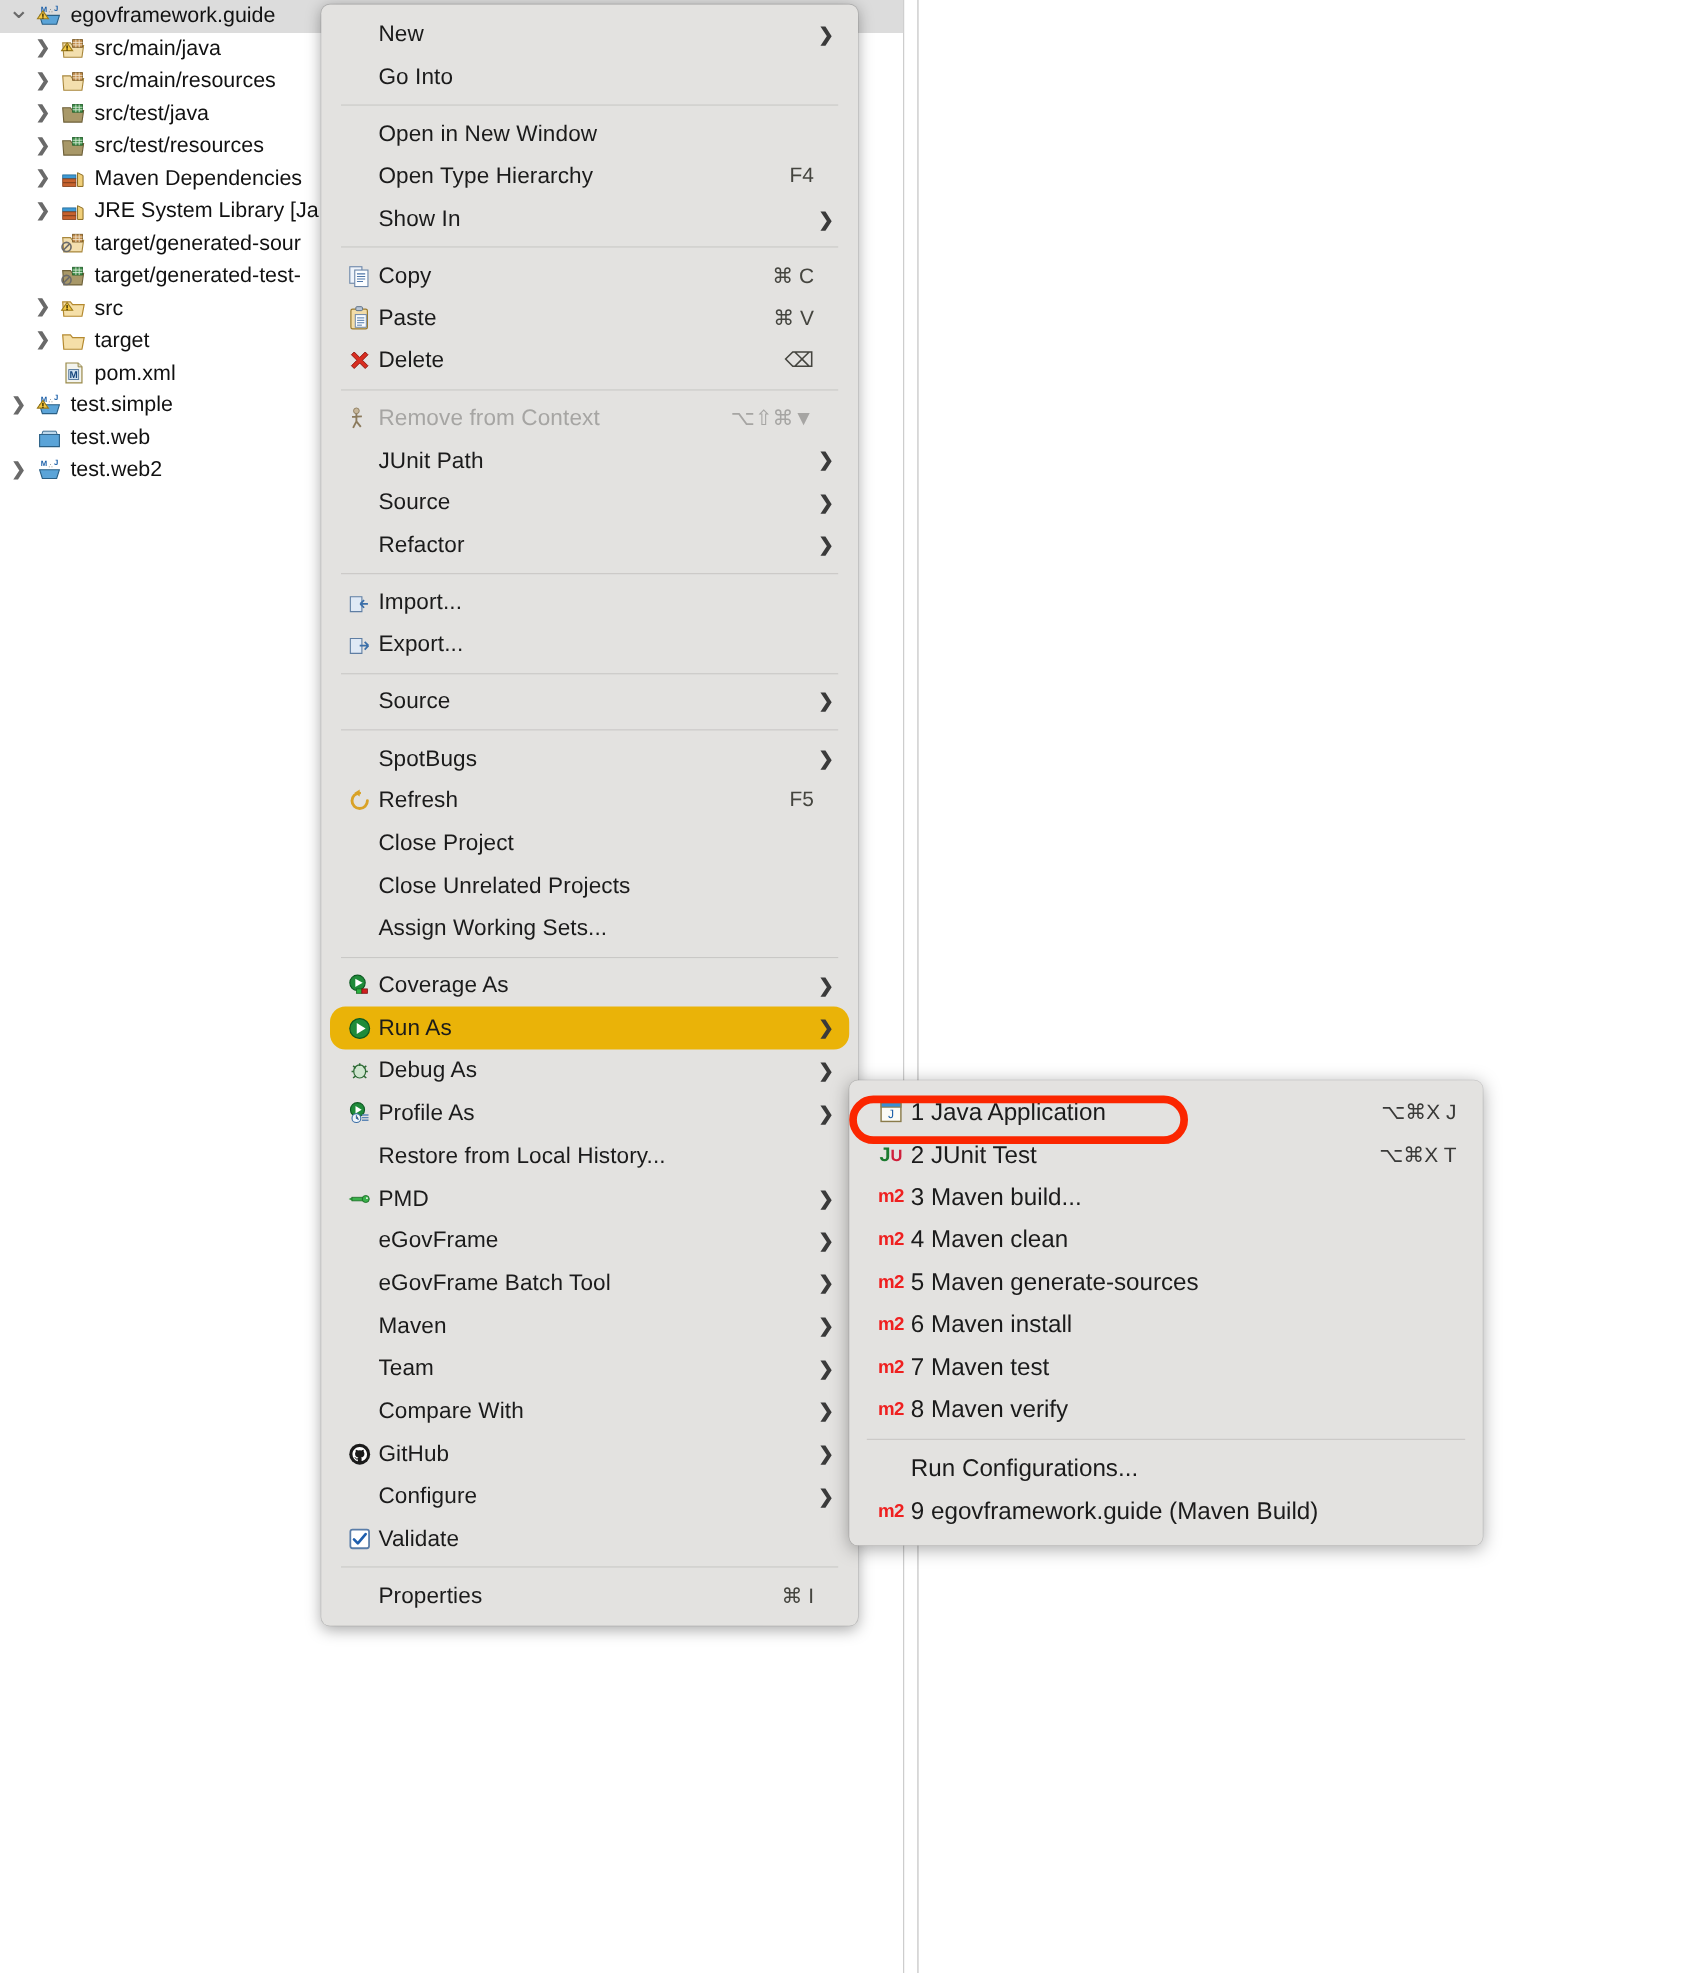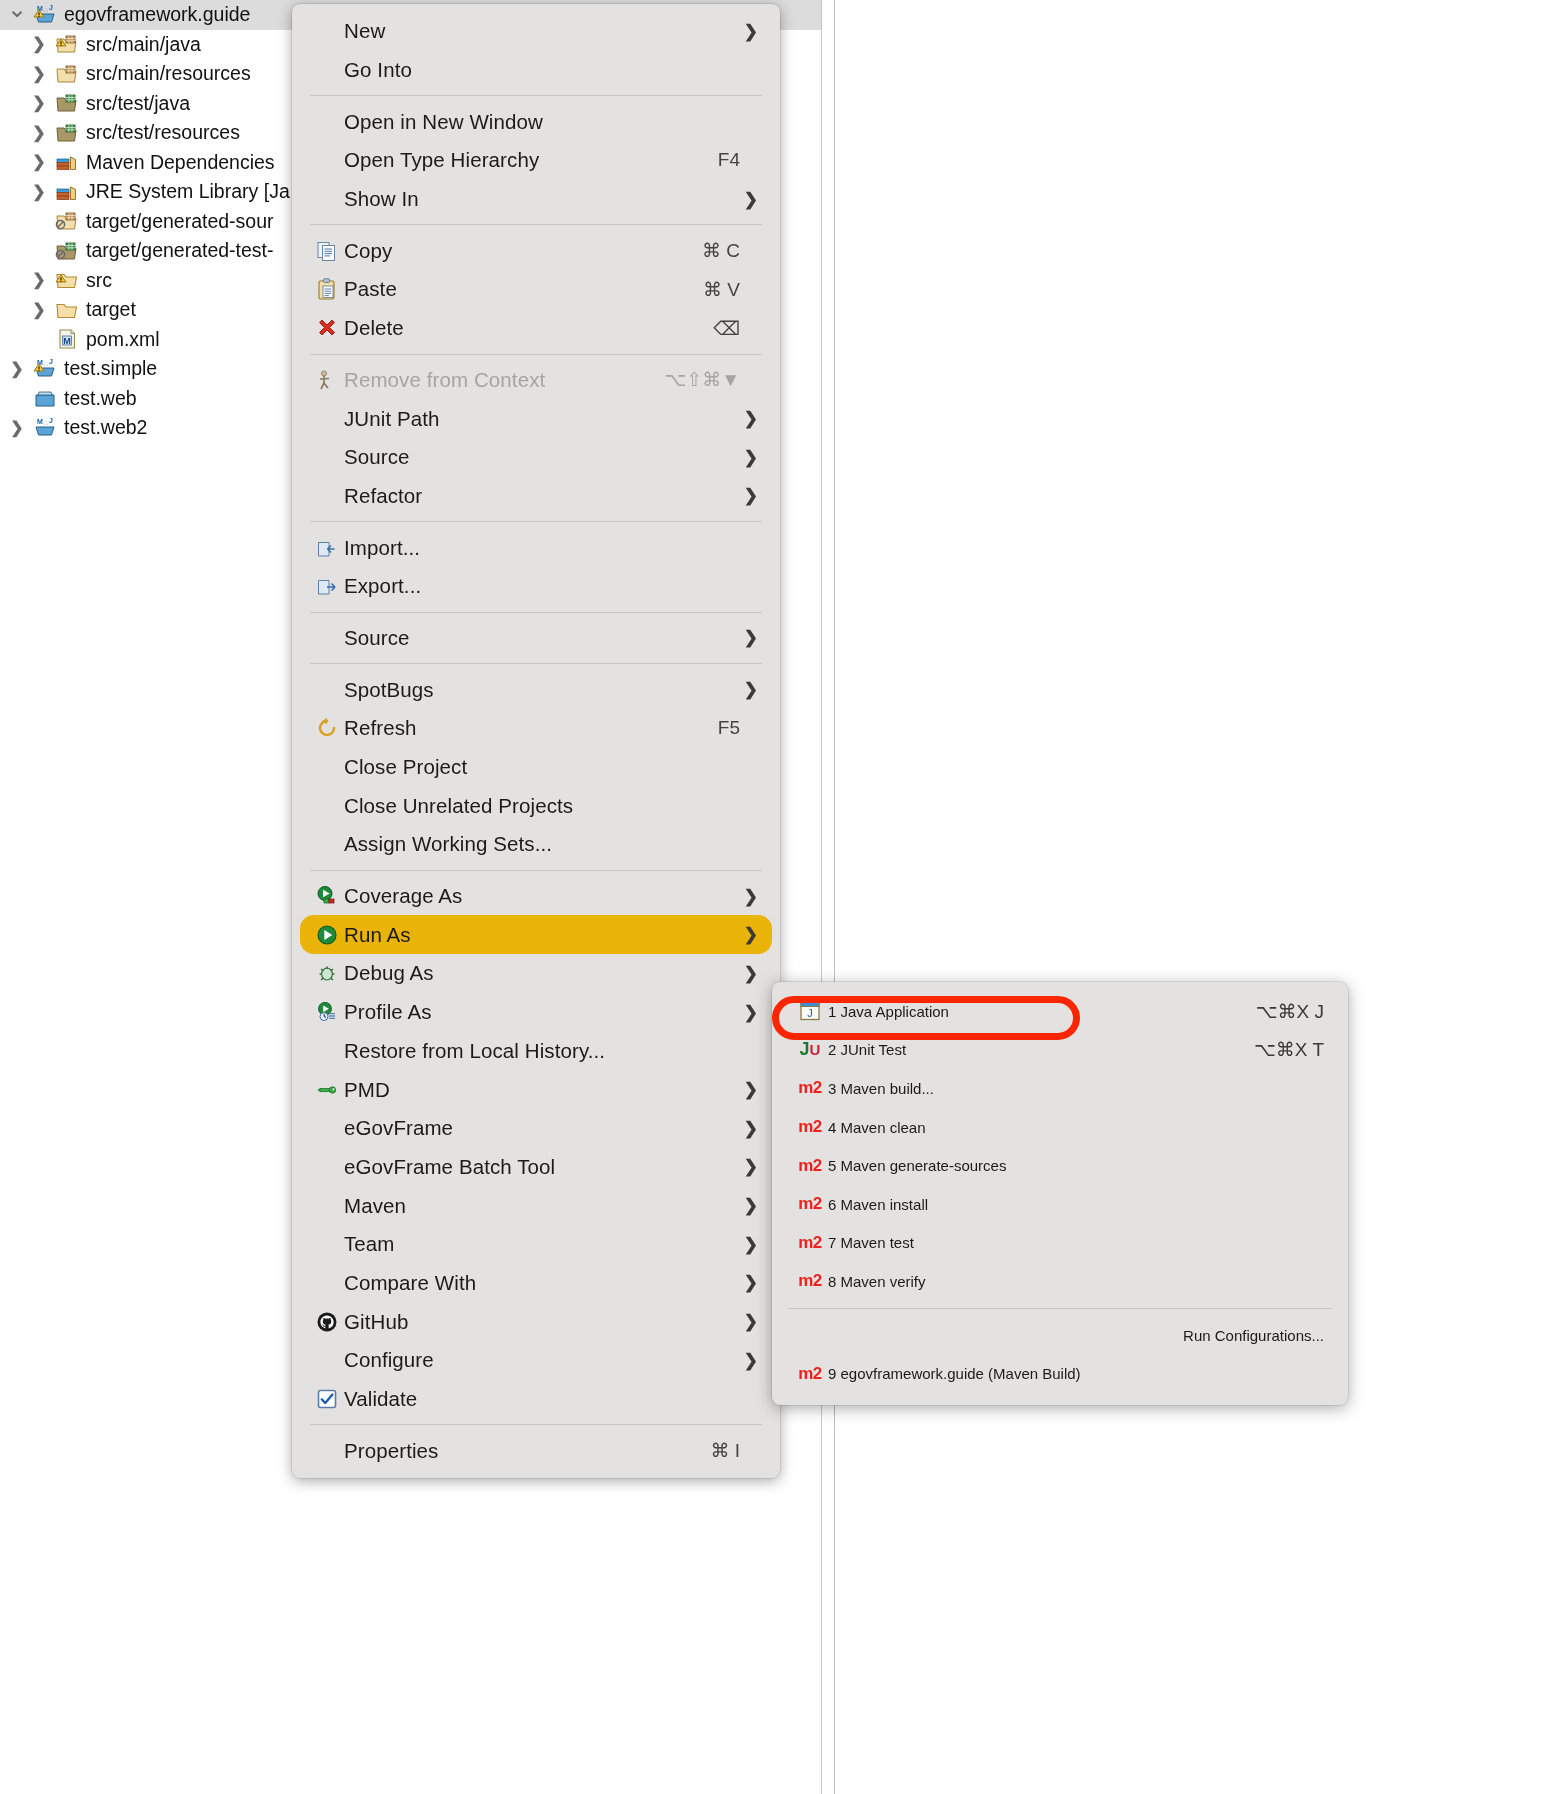--- a/index.html
+++ b/index.html
@@ -94,24 +94,24 @@
   }
   .srow {
     position: relative;
     display: flex; align-items: center;
     height: 38.6px;
     padding: 0 16px 0 12px;
     margin: 0 8px;
     white-space: nowrap;
   }
   .sicon { width: 36px; flex: 0 0 36px; display:flex; align-items:center; justify-content:center; }
-  .slabel { flex:1 1 auto; font-size: 15px; }
+  .slabel { flex:1 1 auto; font-size: 22px; }
   .sshort { font-size: 19px; color: #3a3a38; }
   .ssep { height:1px; background:#c9c8c6; margin: 7px 16px; }
-  .srow.noicon .slabel { padding-left: 0px; text-align: right; }
+  .srow.noicon .slabel { padding-left: 0px; }
 
   
   #oval {
     position: absolute;
     left: 772px; top: 996px;
     width: 308px; height: 44px;
     border: 7px solid #fb2600;
     border-radius: 24px;
     pointer-events: none;
   }

